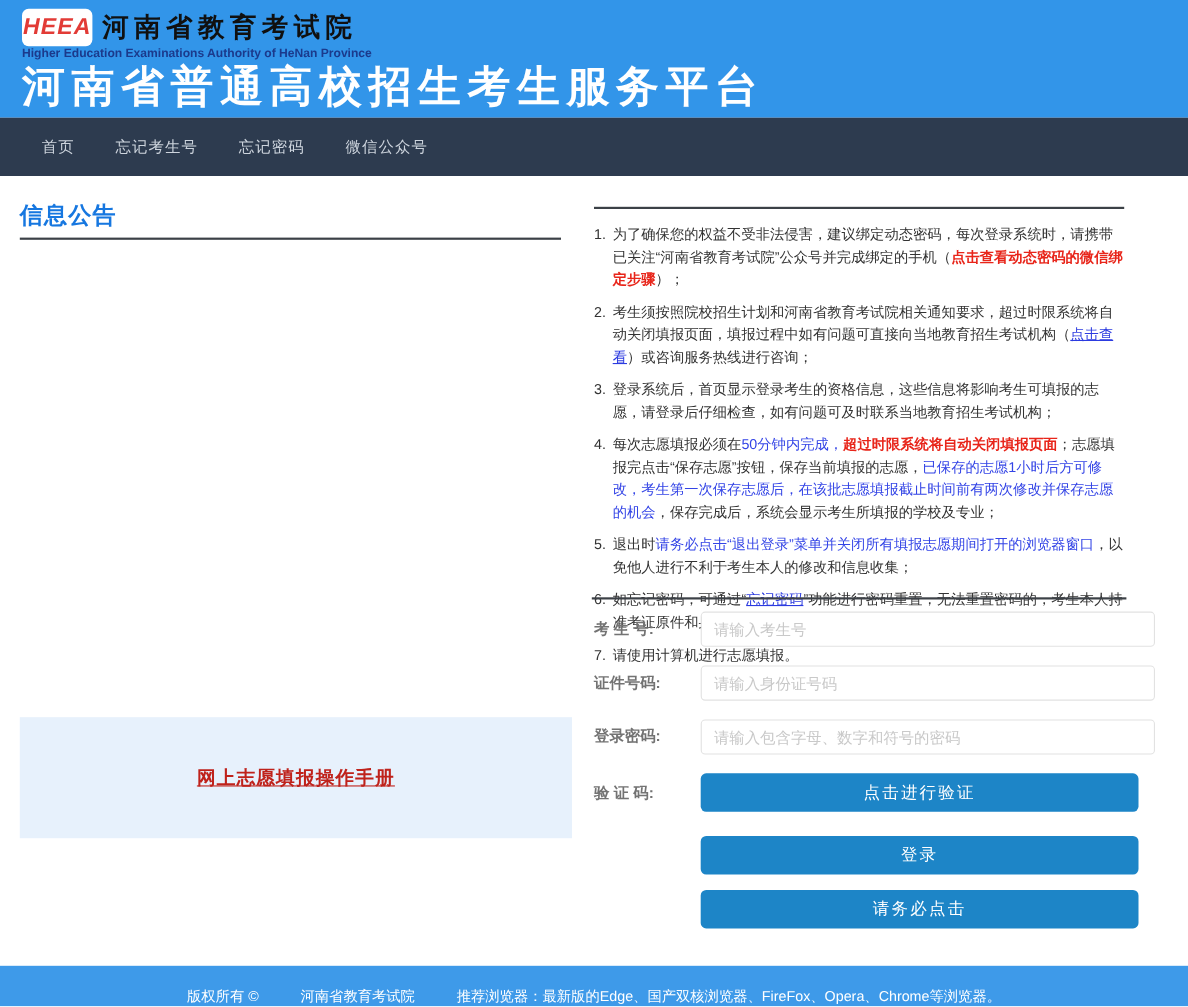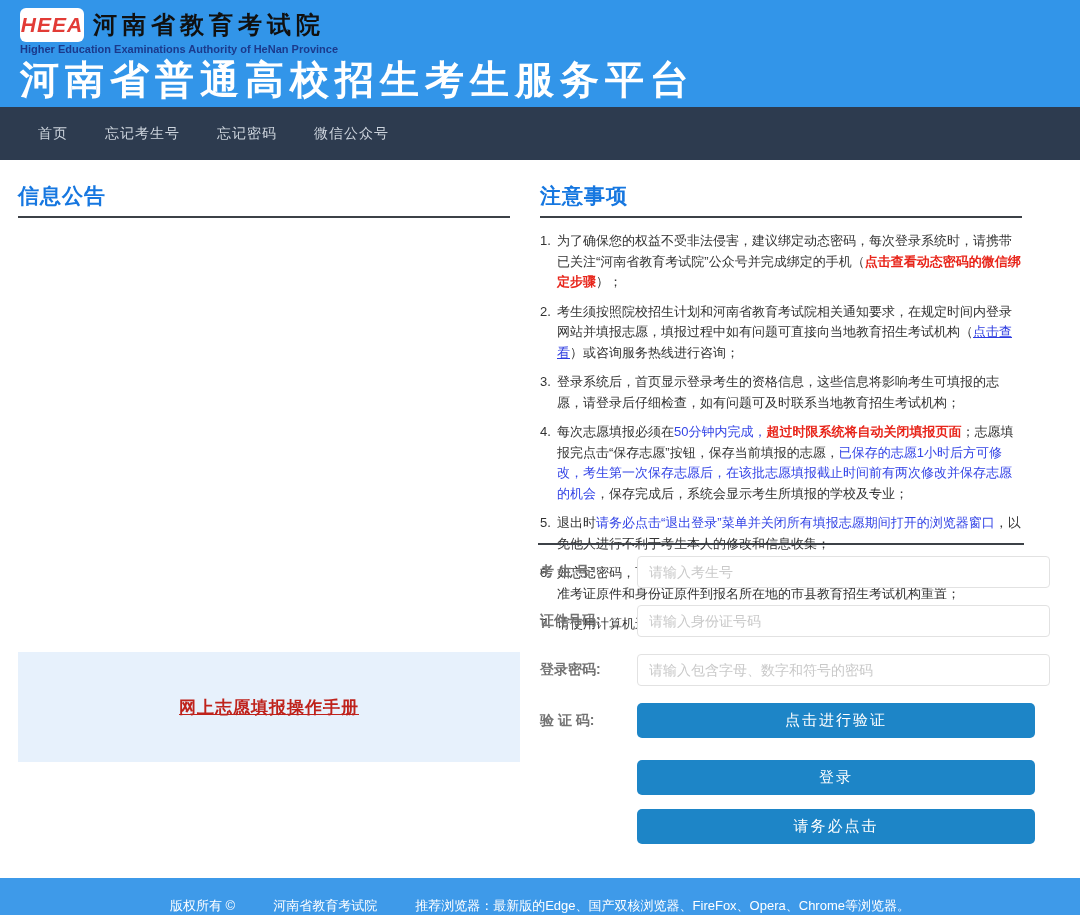--- a/index.html
+++ b/index.html
@@ -84,25 +84,24 @@
   <section class="col-left">
     <div class="section-title">信息公告</div>
     <hr class="title-rule">
   </section>
 
   <div class="manual-box">
     <a class="manual-link">网上志愿填报操作手册</a>
   </div>
 
   <section class="col-right">
-    <div class="section-title">注意事项</div>
     <hr class="title-rule">
     <div class="notes-list" id="notes-list">
         <div class="note"><span class="note-num">1.</span><span>为了确保您的权益不受非法侵害，建议绑定动态密码，每次登录系统时，请携带已关注“河南省教育考试院”公众号并完成绑定的手机（</span><span class="seg-red">点击查看动态密码的微信绑定步骤</span><span>）；</span></div>
-        <div class="note"><span class="note-num">2.</span><span>考生须按照院校招生计划和河南省教育考试院相关通知要求，在规定时间内登录网站并填报志愿，填报过程中如有问题可直接向当地教育招生考试机构（</span><a class="seg-link">点击查看</a><span>）或咨询服务热线进行咨询；</span></div>
+        <div class="note"><span class="note-num">2.</span><span>考生须按照院校招生计划和河南省教育考试院相关通知要求，超过时限系统将自动关闭填报页面，填报过程中如有问题可直接向当地教育招生考试机构（</span><a class="seg-link">点击查看</a><span>）或咨询服务热线进行咨询；</span></div>
         <div class="note"><span class="note-num">3.</span><span>登录系统后，首页显示登录考生的资格信息，这些信息将影响考生可填报的志愿，请登录后仔细检查，如有问题可及时联系当地教育招生考试机构；</span></div>
         <div class="note"><span class="note-num">4.</span><span>每次志愿填报必须在</span><span class="seg-blue">50分钟内完成，</span><span class="seg-red">超过时限系统将自动关闭填报页面</span><span>；志愿填报完点击“保存志愿”按钮，保存当前填报的志愿，</span><span class="seg-blue">已保存的志愿1小时后方可修改，考生第一次保存志愿后，在该批志愿填报截止时间前有两次修改并保存志愿的机会</span><span>，保存完成后，系统会显示考生所填报的学校及专业；</span></div>
         <div class="note"><span class="note-num">5.</span><span>退出时</span><span class="seg-blue">请务必点击“退出登录”菜单并关闭所有填报志愿期间打开的浏览器窗口</span><span>，以免他人进行不利于考生本人的修改和信息收集；</span></div>
         <div class="note"><span class="note-num">6.</span><span>如忘记密码，可通过“</span><a class="seg-link">忘记密码</a><span>”功能进行密码重置，无法重置密码的，考生本人持准考证原件和身份证原件到报名所在地的市县教育招生考试机构重置；</span></div>
         <div class="note"><span class="note-num">7.</span><span>请使用计算机进行志愿填报。</span></div>
       </div>
   </section>
 
   <hr class="form-divider">
 

